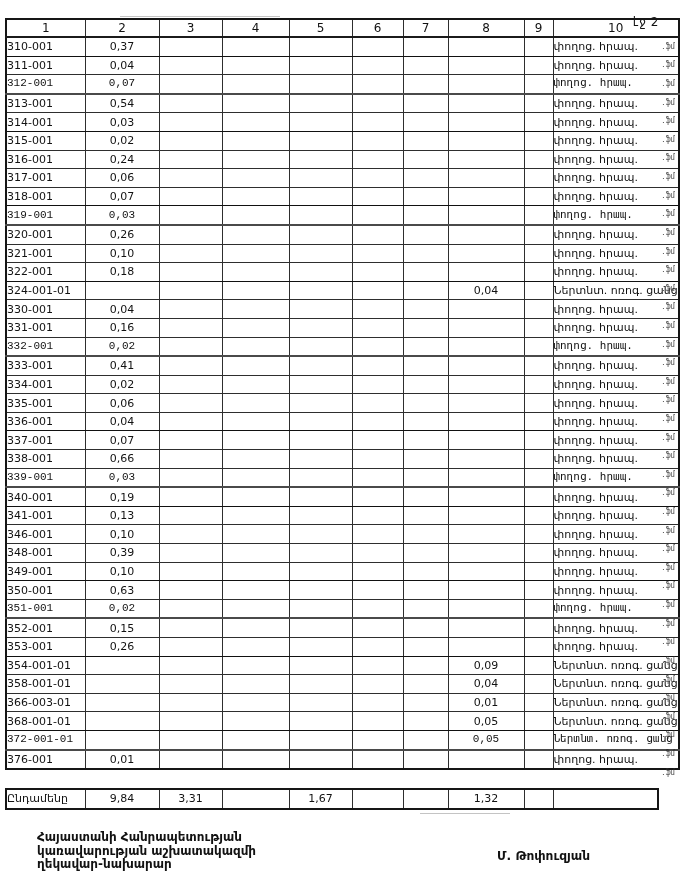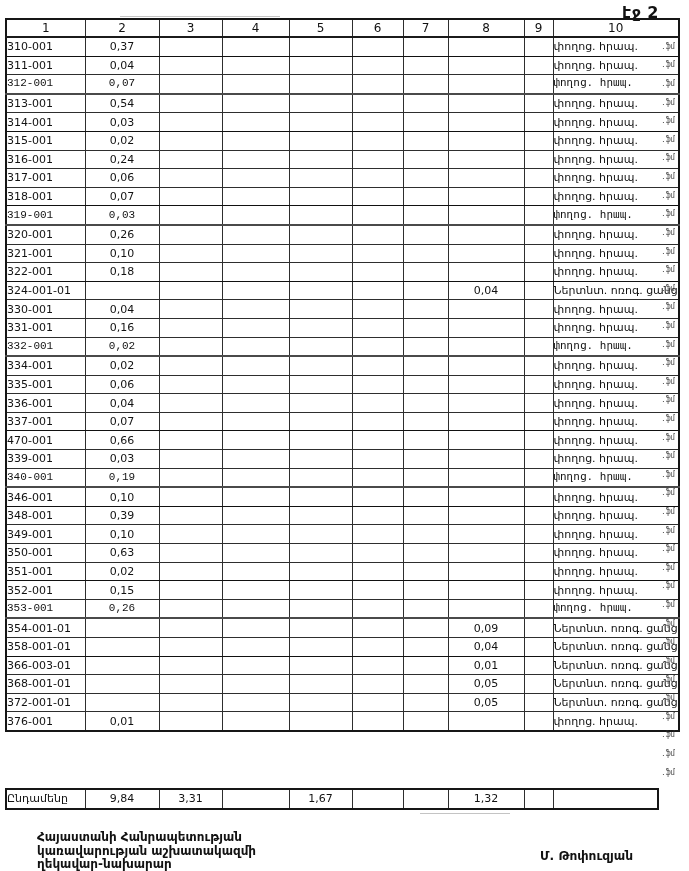--- a/index.html
+++ b/index.html
@@ -4,22 +4,22 @@
 <style>
   html,body{margin:0;padding:0;}
   body{
     width:689px;height:871px;position:relative;
     background:#ffffff;
     color:#121212;
     font-family:"DejaVu Sans","Liberation Sans",sans-serif;
     overflow:hidden;
   }
   .page-label{
-    position:absolute;top:3px;right:30px;
-    font-size:16px;font-weight:bold;letter-spacing:.5px;
+    position:absolute;top:15px;right:30px;
+    font-size:12px;font-weight:normal;letter-spacing:.5px;
   }
   .tbl{
     position:absolute;left:5px;top:18px;
     border-collapse:collapse;table-layout:fixed;
     border:2px solid #161616;
   }
   .tbl td,.tbl th{
     border:1px solid #2e2e2e;
     padding:0;margin:0;overflow:hidden;white-space:nowrap;
     font-weight:normal;
@@ -46,21 +46,21 @@
   .margin-note{
     height:18.62px;display:flex;align-items:center;
     font-size:8px;color:#2b2b2b;letter-spacing:0;opacity:.85;font-family:Liberation Mono, monospace;
   }
   .footer-block{
     position:absolute;left:37px;top:831px;
     font-size:12px;font-weight:bold;line-height:13.6px;
   }
   .signature{
     position:absolute;left:497px;top:849px;
-    font-size:12.2px;font-weight:bold;margin-left:43px;
+    font-size:12.2px;font-weight:bold;
   }
   
   .smudge{position:absolute;height:1px;background:#8a8a8a;opacity:.5;}
 </style>
 </head>
 <body>
 
 <div class="page-label">էջ 2</div>
 
 <table class="tbl" id="main-table">
@@ -289,20 +289,32 @@
         <td class="col-c3"></td>
         <td class="col-c4"></td>
         <td class="col-c5"></td>
         <td class="col-c6"></td>
         <td class="col-c7"></td>
         <td class="col-c8"></td>
         <td class="col-c9"></td>
         <td class="col-c10">փողոց. հրապ.</td>
       </tr>
       <tr>
+        <td class="col-c1">333-001</td>
+        <td class="col-c2">0,41</td>
+        <td class="col-c3"></td>
+        <td class="col-c4"></td>
+        <td class="col-c5"></td>
+        <td class="col-c6"></td>
+        <td class="col-c7"></td>
+        <td class="col-c8"></td>
+        <td class="col-c9"></td>
+        <td class="col-c10">փողոց. հրապ.</td>
+      </tr>
+      <tr>
         <td class="col-c1">334-001</td>
         <td class="col-c2">0,02</td>
         <td class="col-c3"></td>
         <td class="col-c4"></td>
         <td class="col-c5"></td>
         <td class="col-c6"></td>
         <td class="col-c7"></td>
         <td class="col-c8"></td>
         <td class="col-c9"></td>
         <td class="col-c10">փողոց. հրապ.</td>
@@ -337,21 +349,21 @@
         <td class="col-c3"></td>
         <td class="col-c4"></td>
         <td class="col-c5"></td>
         <td class="col-c6"></td>
         <td class="col-c7"></td>
         <td class="col-c8"></td>
         <td class="col-c9"></td>
         <td class="col-c10">փողոց. հրապ.</td>
       </tr>
       <tr>
-        <td class="col-c1">470-001</td>
+        <td class="col-c1">338-001</td>
         <td class="col-c2">0,66</td>
         <td class="col-c3"></td>
         <td class="col-c4"></td>
         <td class="col-c5"></td>
         <td class="col-c6"></td>
         <td class="col-c7"></td>
         <td class="col-c8"></td>
         <td class="col-c9"></td>
         <td class="col-c10">փողոց. հրապ.</td>
       </tr>
@@ -363,20 +375,32 @@
         <td class="col-c5"></td>
         <td class="col-c6"></td>
         <td class="col-c7"></td>
         <td class="col-c8"></td>
         <td class="col-c9"></td>
         <td class="col-c10">փողոց. հրապ.</td>
       </tr>
       <tr>
         <td class="col-c1">340-001</td>
         <td class="col-c2">0,19</td>
+        <td class="col-c3"></td>
+        <td class="col-c4"></td>
+        <td class="col-c5"></td>
+        <td class="col-c6"></td>
+        <td class="col-c7"></td>
+        <td class="col-c8"></td>
+        <td class="col-c9"></td>
+        <td class="col-c10">փողոց. հրապ.</td>
+      </tr>
+      <tr>
+        <td class="col-c1">341-001</td>
+        <td class="col-c2">0,13</td>
         <td class="col-c3"></td>
         <td class="col-c4"></td>
         <td class="col-c5"></td>
         <td class="col-c6"></td>
         <td class="col-c7"></td>
         <td class="col-c8"></td>
         <td class="col-c9"></td>
         <td class="col-c10">փողոց. հրապ.</td>
       </tr>
       <tr>

